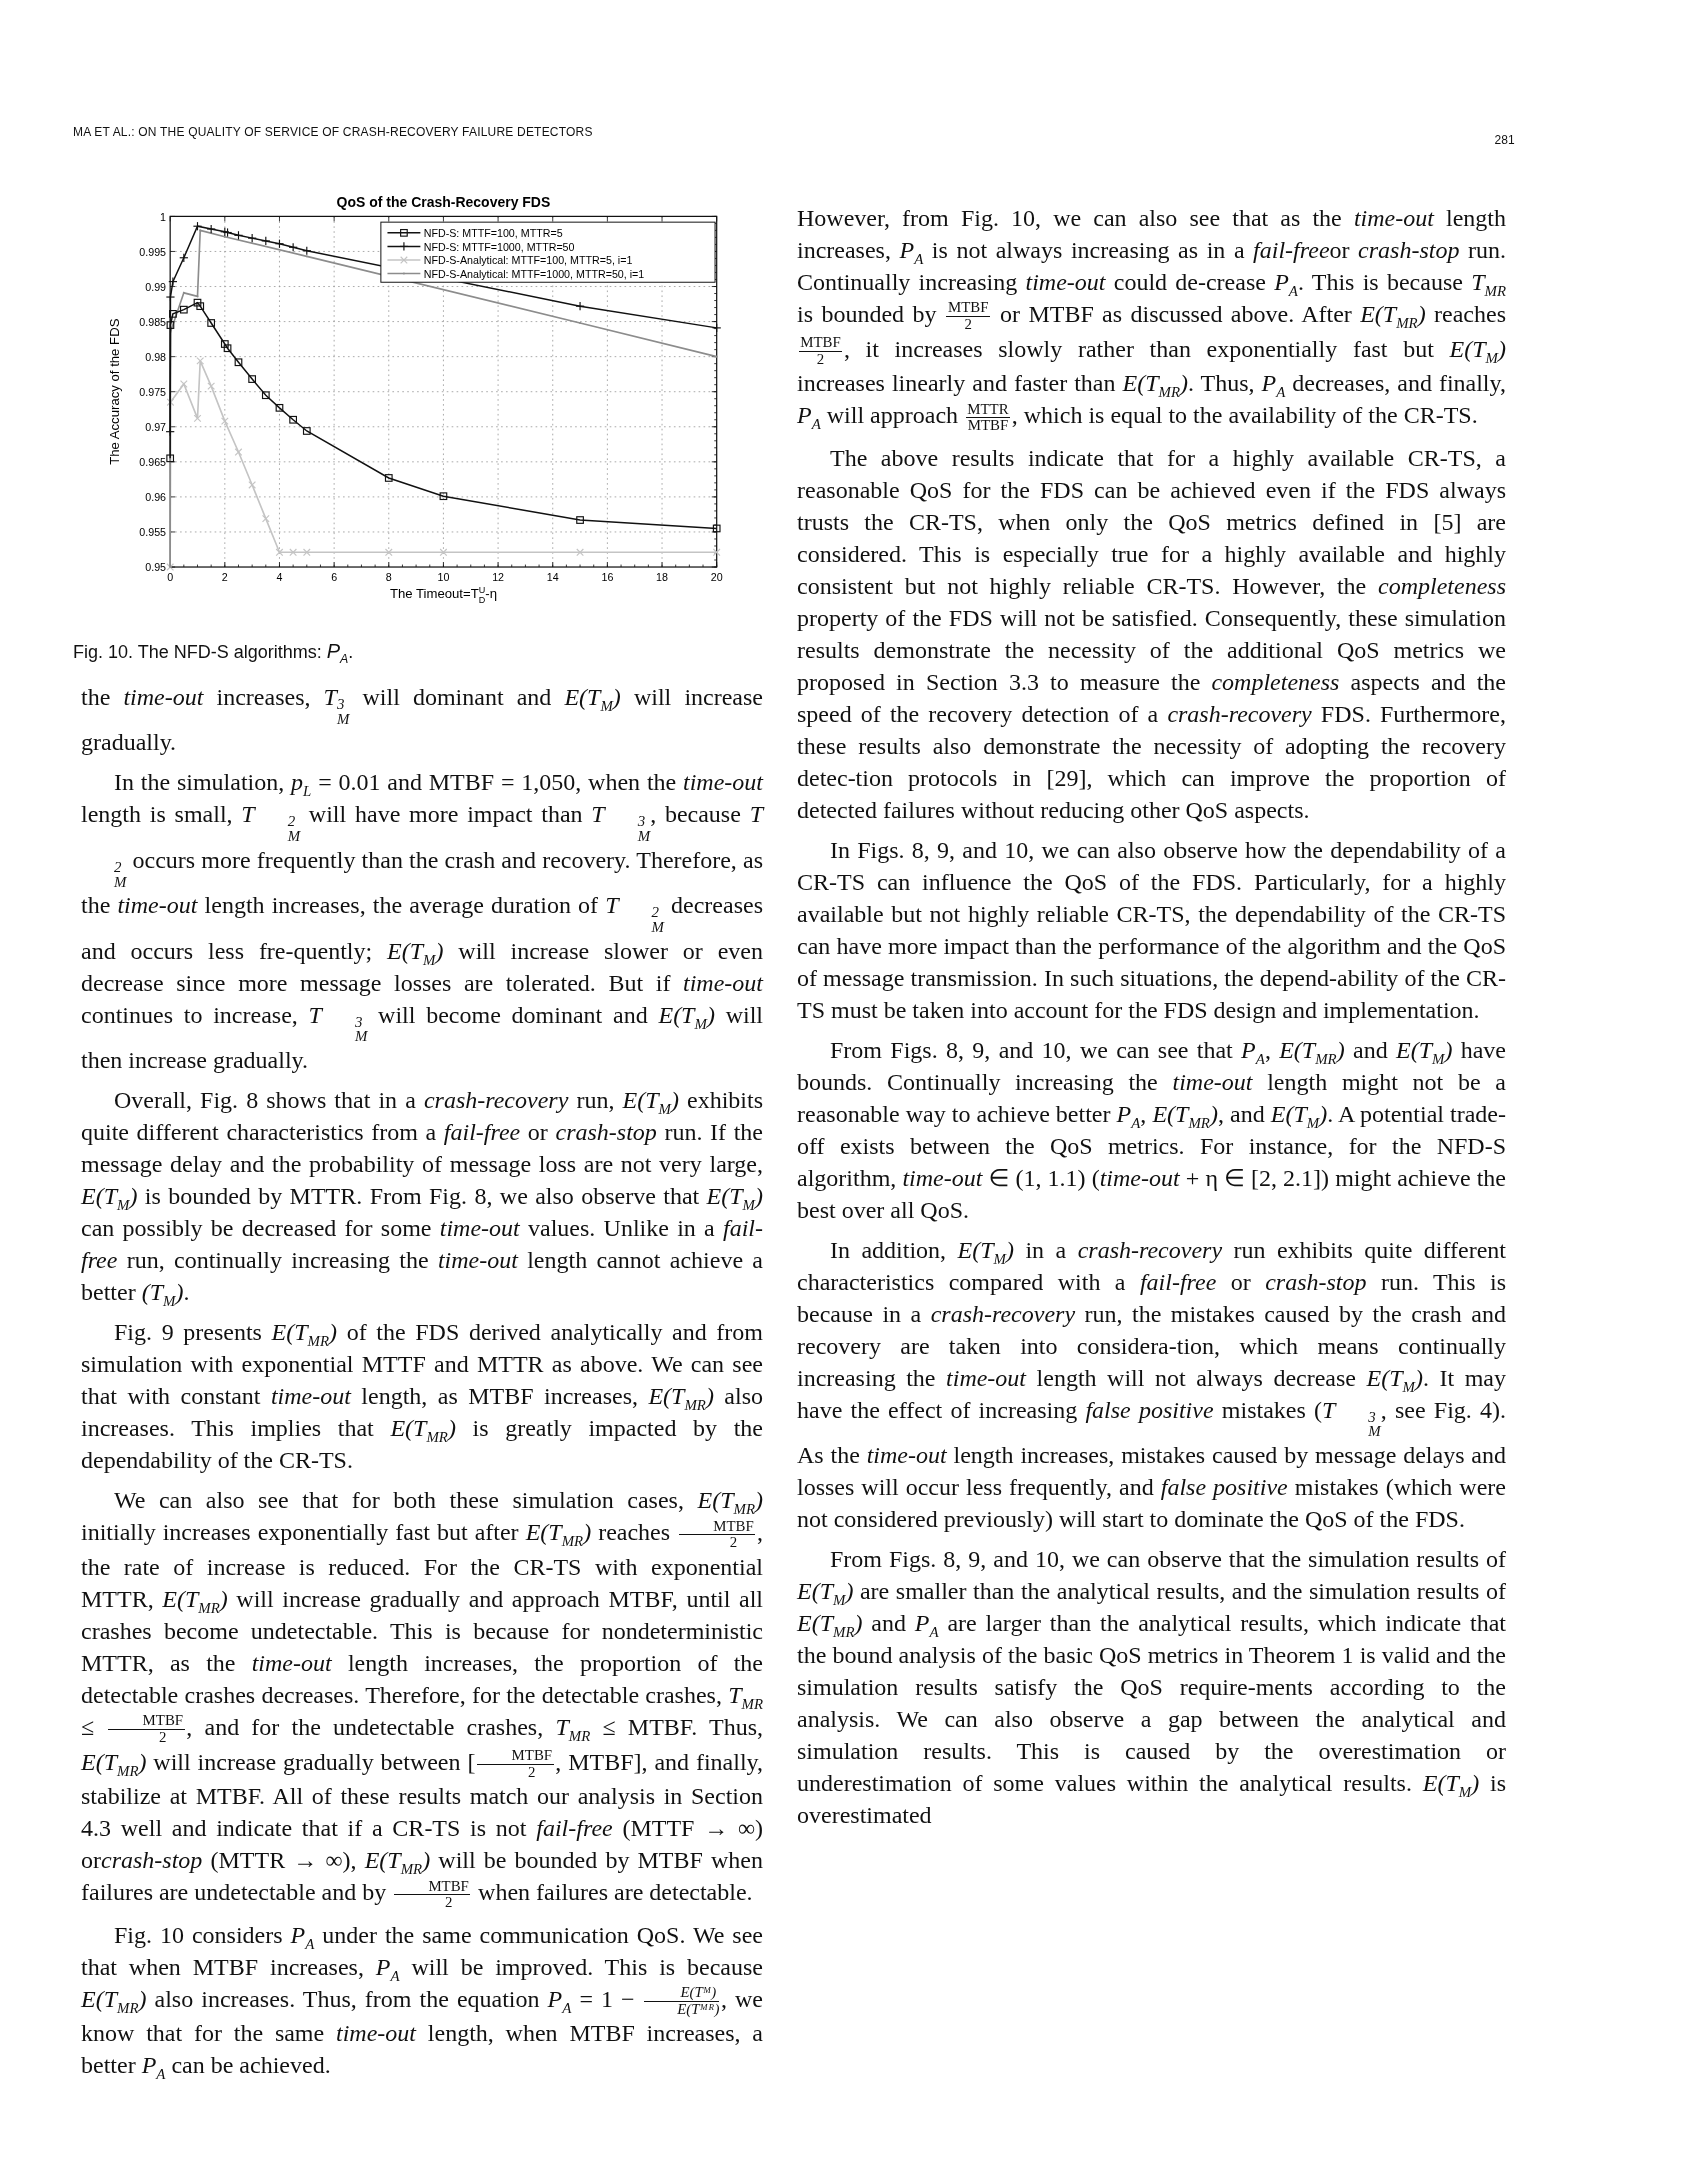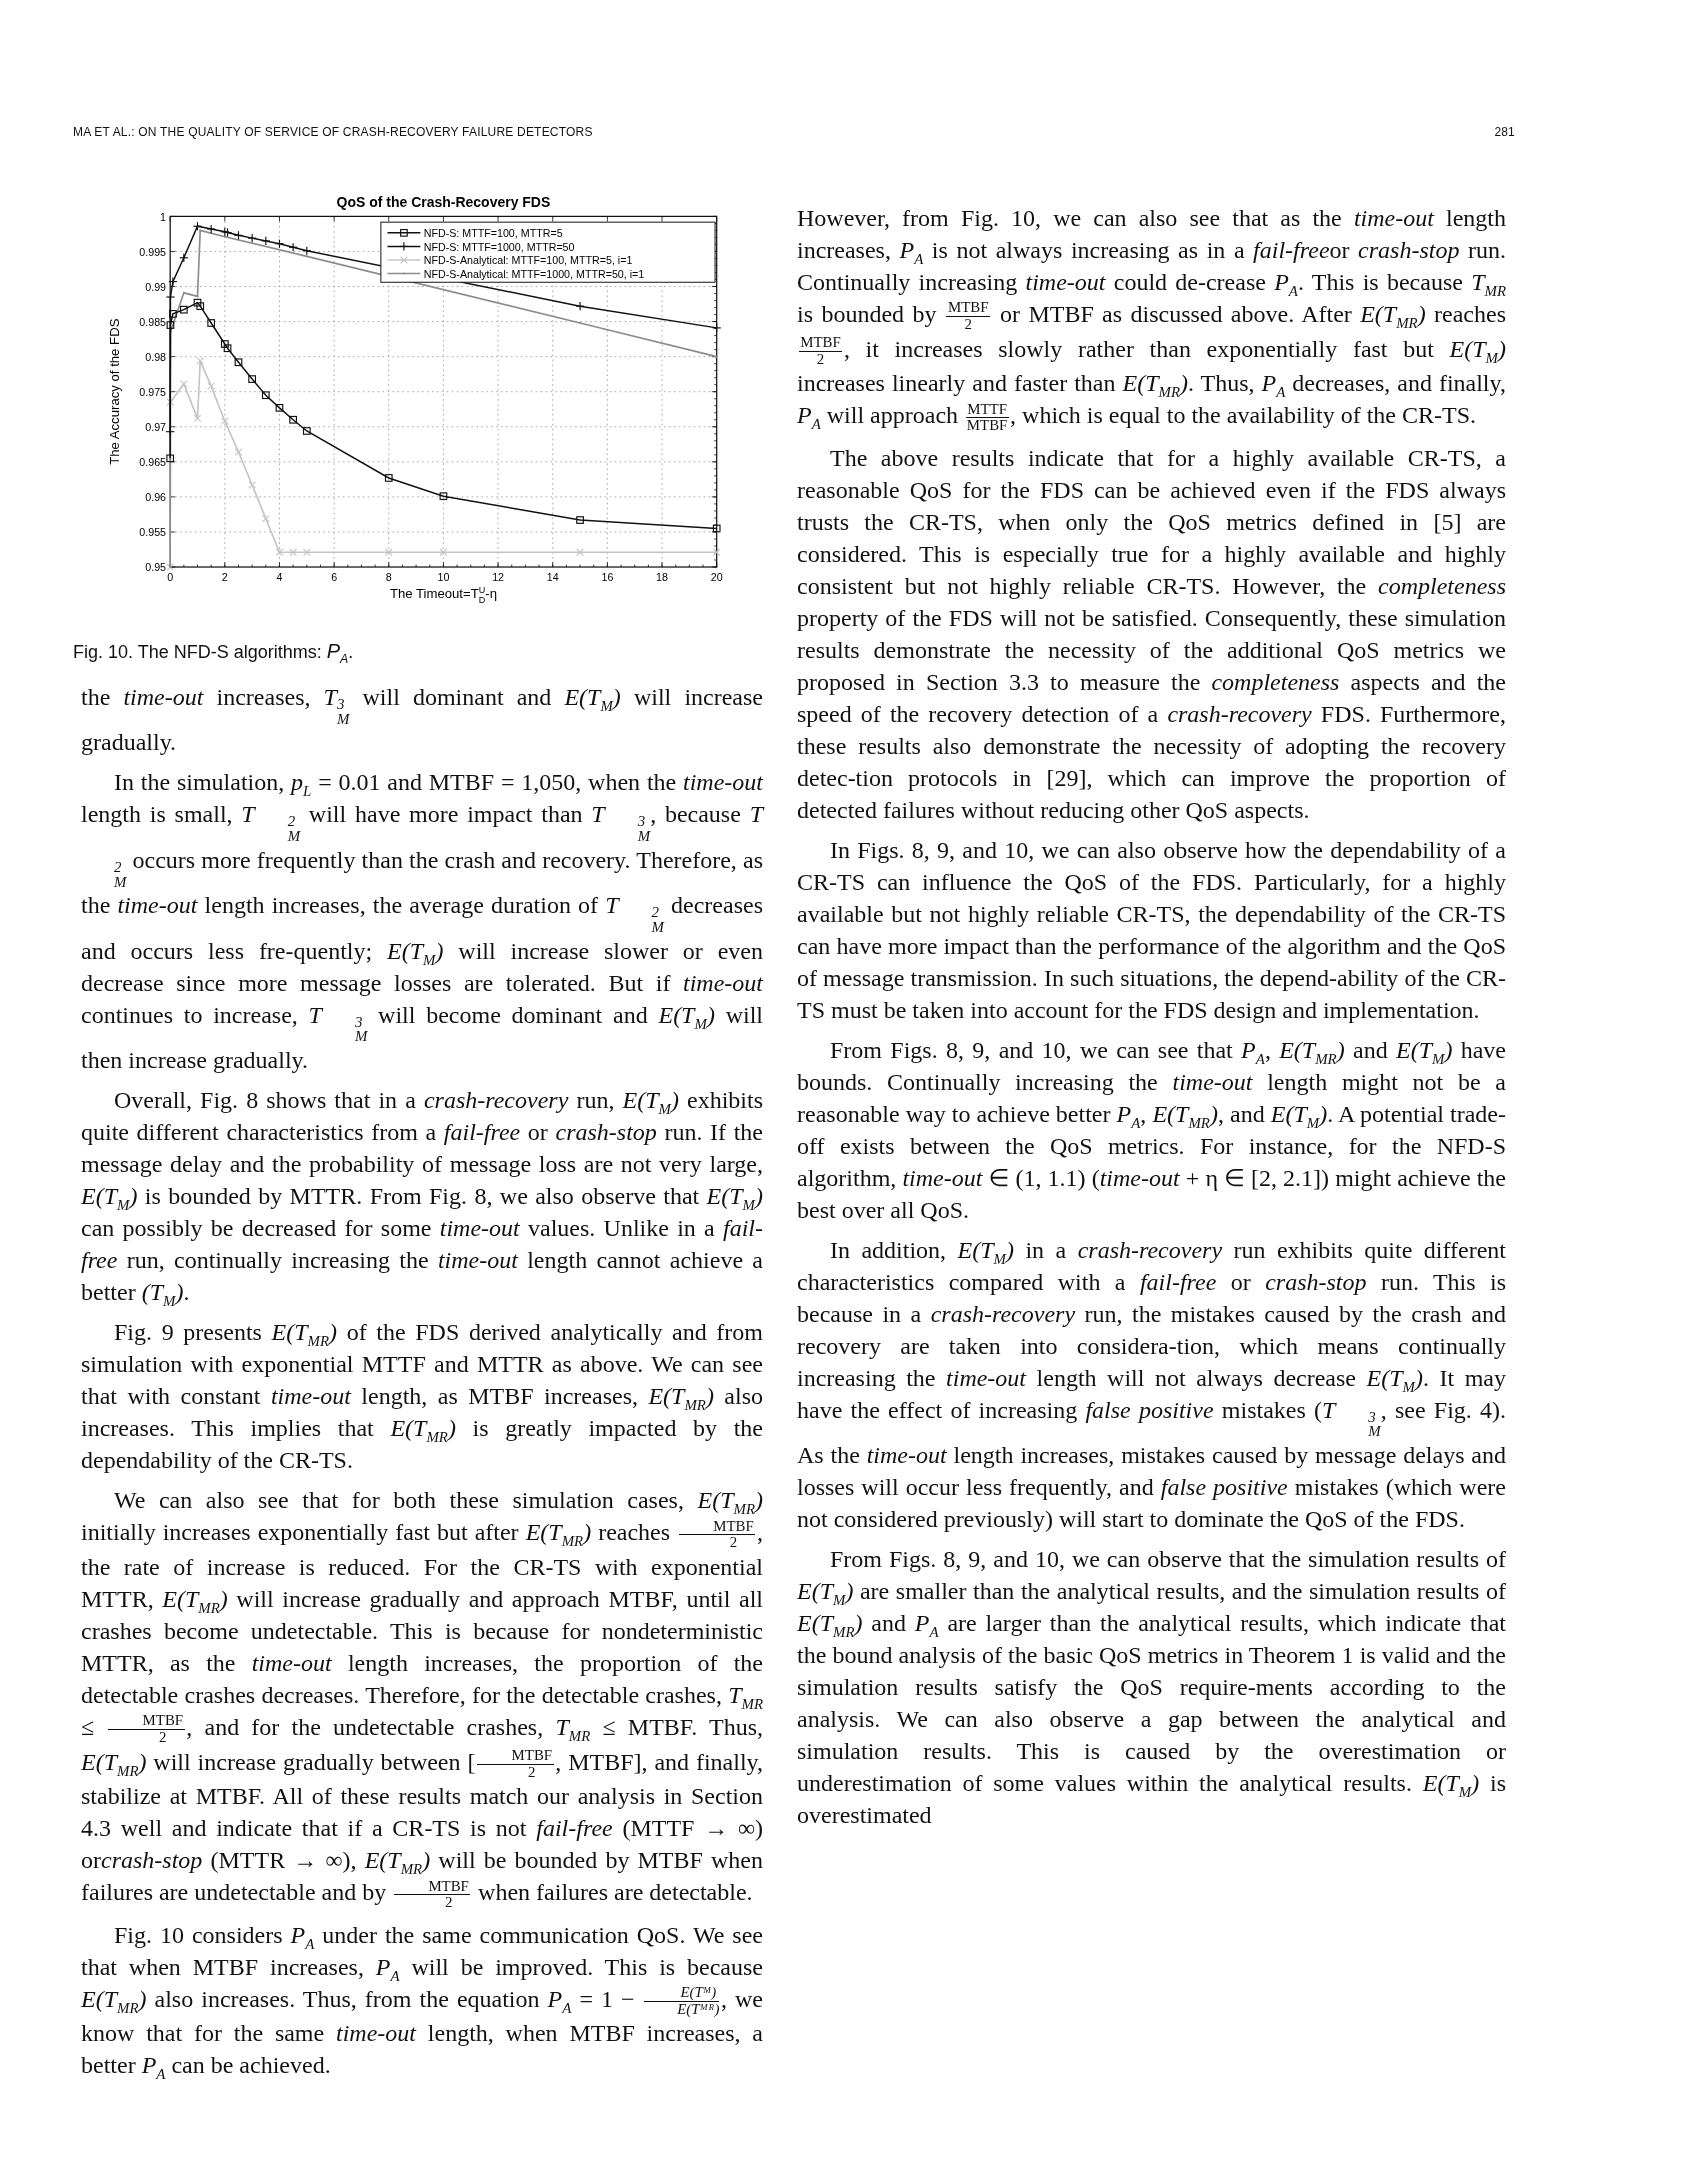--- a/index.html
+++ b/index.html
@@ -1,20 +1,20 @@
 <!DOCTYPE html>
 <html style="font-size:13px"><head>
 <meta charset="utf-8">
 <style>
   html, body { margin:0; padding:0; background:#ffffff; }
   body { width:1687px; height:2183px; position:relative; overflow:hidden; color:#111; }
   .running-head { position:absolute; top:125px; left:73px; width:1442px; height:25px;
     font-family:"Liberation Sans", sans-serif; font-size:12px; letter-spacing:0.2px; }
   .running-head .title { position:absolute; left:0; top:0; }
-  .running-head .page { position:absolute; right:0; top:0; }
+  .running-head .page { position:absolute; right:0; top:8px; }
   .figure { position:absolute; left:99px; top:181px; width:651px; height:428px; }
   .figure svg { width:651px; height:428px; display:block; }
   .caption { position:absolute; left:73px; top:640px; font-family:"Liberation Sans", sans-serif; font-size:18px; }
   .caption i { font-family:Liberation Sans, sans-serif; font-size:20px;margin-top:24px; }
   .col { position:absolute; font-family:"Liberation Serif", serif; font-size:24px; line-height:32px;
     text-align:justify; hyphens:manual; }
   .col-left { left:73px; top:673px; width:698px; }
   .col-right { left:789px; top:194px; width:725px; }
   .col p { margin:8px; text-indent:0; }
   .col p.indent { text-indent:33px; }
@@ -375,21 +375,21 @@
 </div>
 
 <div class="col col-right">
   <p>However, from Fig. 10, we can also see that as the <i>time-out</i> length increases, <span class="m">P<sub>A</sub></span> is not always increasing as in a <i>fail-free</i>or <i>crash-stop</i> run. Continually increasing <i>time-out</i> could de-crease <span class="m">P<sub>A</sub></span>. This is because <span class="m">T<sub>MR</sub></span> is bounded by <span style="display: inline-flex; flex-direction: column; vertical-align: middle; text-align: center; font-size: 62%; line-height: 1.05; margin: 0px 1.6px;">
         <span style="border-bottom: 0.8px solid rgb(17, 17, 17); padding: 0px 1.6px;">MTBF</span>
         <span>2</span>
       </span> or MTBF as discussed above. After <span class="m">E(T<sub>MR</sub>)</span> reaches <span style="display: inline-flex; flex-direction: column; vertical-align: middle; text-align: center; font-size: 62%; line-height: 1.05; margin: 0px 1.6px;">
         <span style="border-bottom: 0.8px solid rgb(17, 17, 17); padding: 0px 1.6px;">MTBF</span>
         <span>2</span>
       </span>, it increases slowly rather than exponentially fast but <span class="m">E(T<sub>M</sub>)</span> increases linearly and faster than <span class="m">E(T<sub>MR</sub>)</span>. Thus, <span class="m">P<sub>A</sub></span> decreases, and finally, <span class="m">P<sub>A</sub></span> will approach <span style="display: inline-flex; flex-direction: column; vertical-align: middle; text-align: center; font-size: 62%; line-height: 1.05; margin: 0px 1.6px;">
-        <span style="border-bottom: 0.8px solid rgb(17, 17, 17); padding: 0px 1.6px;">MTTF</span>
+        <span style="border-bottom: 0.8px solid rgb(17, 17, 17); padding: 0px 1.6px;">MTTR</span>
         <span>MTBF</span>
       </span>, which is equal to the availability of the CR-TS.</p>
   <p class="indent">The above results indicate that for a highly available CR-TS, a reasonable QoS for the FDS can be achieved even if the FDS always trusts the CR-TS, when only the QoS metrics defined in [5] are considered. This is especially true for a highly available and highly consistent but not highly reliable CR-TS. However, the <i>completeness</i> property of the FDS will not be satisfied. Consequently, these simulation results demonstrate the necessity of the additional QoS metrics we proposed in Section 3.3 to measure the <i>completeness</i> aspects and the speed of the recovery detection of a <i>crash-recovery</i> FDS. Furthermore, these results also demonstrate the necessity of adopting the recovery detec-tion protocols in [29], which can improve the proportion of detected failures without reducing other QoS aspects.</p>
   <p class="indent">In Figs. 8, 9, and 10, we can also observe how the dependability of a CR-TS can influence the QoS of the FDS. Particularly, for a highly available but not highly reliable CR-TS, the dependability of the CR-TS can have more impact than the performance of the algorithm and the QoS of message transmission. In such situations, the depend-ability of the CR-TS must be taken into account for the FDS design and implementation.</p>
   <p class="indent">From Figs. 8, 9, and 10, we can see that <span class="m">P<sub>A</sub></span>, <span class="m">E(T<sub>MR</sub>)</span> and <span class="m">E(T<sub>M</sub>)</span> have bounds. Continually increasing the <i>time-out</i> length might not be a reasonable way to achieve better <span class="m">P<sub>A</sub></span>, <span class="m">E(T<sub>MR</sub>)</span>, and <span class="m">E(T<sub>M</sub>)</span>. A potential trade-off exists between the QoS metrics. For instance, for the NFD-S algorithm, <i>time-out</i> ∈ (1, 1.1) (<i>time-out</i> + η ∈ [2, 2.1]) might achieve the best over all QoS.</p>
   <p class="indent">In addition, <span class="m">E(T<sub>M</sub>)</span> in a <i>crash-recovery</i> run exhibits quite different characteristics compared with a <i>fail-free</i> or <i>crash-stop</i> run. This is because in a <i>crash-recovery</i> run, the mistakes caused by the crash and recovery are taken into considera-tion, which means continually increasing the <i>time-out</i> length will not always decrease <span class="m">E(T<sub>M</sub>)</span>. It may have the effect of increasing <i>false positive</i> mistakes (<span class="m">T<span style="display: inline-flex; flex-direction: column; vertical-align: -0.25em; font-size: 62%; line-height: 1;">
           <span>3</span>
           <span>M</span>
         </span></span>, see Fig. 4). As the <i>time-out</i> length increases, mistakes caused by message delays and losses will occur less frequently, and <i>false positive</i> mistakes (which were not considered previously) will start to dominate the QoS of the FDS.</p>
   <p class="indent">From Figs. 8, 9, and 10, we can observe that the simulation results of <span class="m">E(T<sub>M</sub>)</span> are smaller than the analytical results, and the simulation results of <span class="m">E(T<sub>MR</sub>)</span> and <span class="m">P<sub>A</sub></span> are larger than the analytical results, which indicate that the bound analysis of the basic QoS metrics in Theorem 1 is valid and the simulation results satisfy the QoS require-ments according to the analysis. We can also observe a gap between the analytical and simulation results. This is caused by the overestimation or underestimation of some values within the analytical results. <span class="m">E(T<sub>M</sub>)</span> is overestimated</p>

